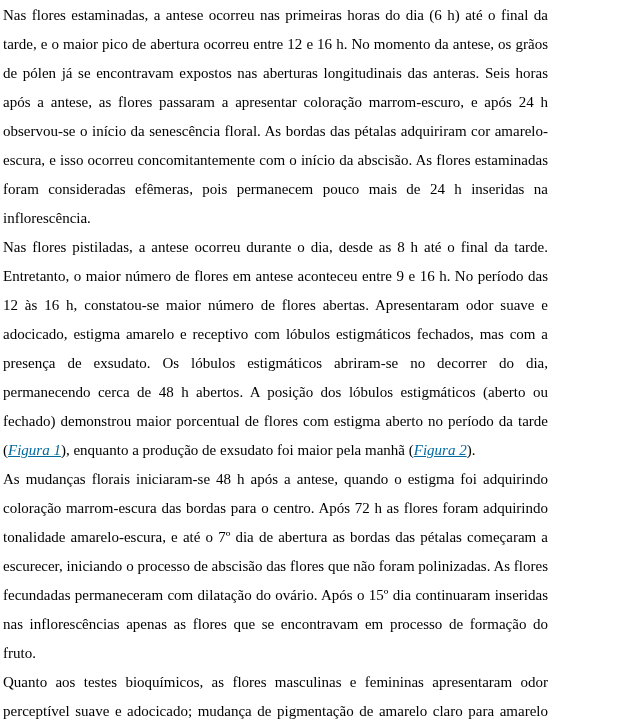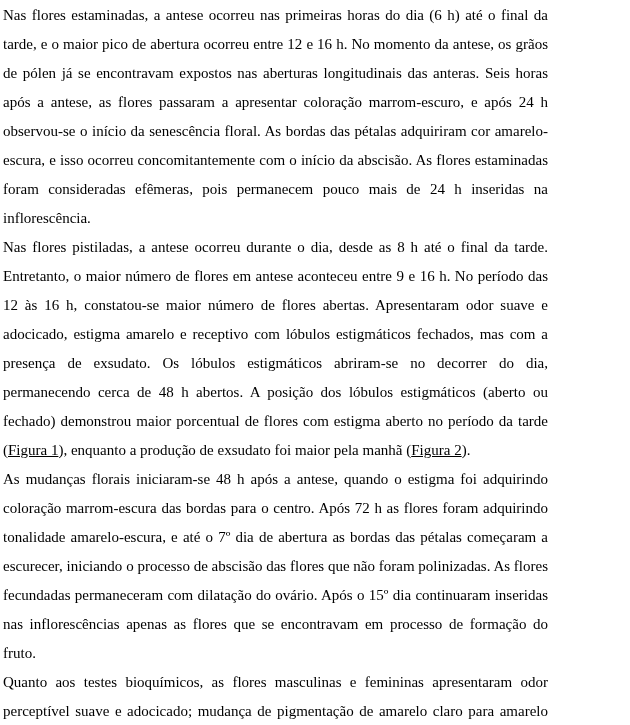--- a/index.html
+++ b/index.html
@@ -22,23 +22,24 @@
     line-height: 29px;
     color: #000000;
     text-align: justify;
     text-justify: inter-word;
   }
   .para {
     margin: 0;
     padding: 0;
   }
   .doc-link {
-    color: #000000;
+    color: #0369a1;
     text-decoration: underline;
     cursor: pointer;
+    font-style: italic;
   }
 </style>
 </head>
 <body>
 
 <div class="page">
   <p class="para">Nas flores estaminadas, a antese ocorreu nas primeiras horas do dia (6 h) até o final da tarde, e o maior pico de abertura ocorreu entre 12 e 16 h. No momento da antese, os grãos de pólen já se encontravam expostos nas aberturas longitudinais das anteras. Seis horas após a antese, as flores passaram a apresentar coloração marrom-escuro, e após 24 h observou-se o início da senescência floral. As bordas das pétalas adquiriram cor amarelo- escura, e isso ocorreu concomitantemente com o início da abscisão. As flores estaminadas foram consideradas efêmeras, pois permanecem pouco mais de 24 h inseridas na inflorescência.</p>
 
   <p class="para"><span>Nas flores pistiladas, a antese ocorreu durante o dia, desde as 8 h até o final da tarde. Entretanto, o maior número de flores em antese aconteceu entre 9 e 16 h. No período das 12 às 16 h, constatou-se maior número de flores abertas. Apresentaram odor suave e adocicado, estigma amarelo e receptivo com lóbulos estigmáticos fechados, mas com a presença de exsudato. Os lóbulos estigmáticos abriram-se no decorrer do dia, permanecendo cerca de 48 h abertos. A posição dos lóbulos estigmáticos (aberto ou fechado) demonstrou maior porcentual de flores com estigma aberto no período da tarde (</span><a class="doc-link" href="#">Figura 1</a><span>), enquanto a produção de exsudato foi maior pela manhã (</span><a class="doc-link" href="#">Figura 2</a><span>).</span></p>
 

